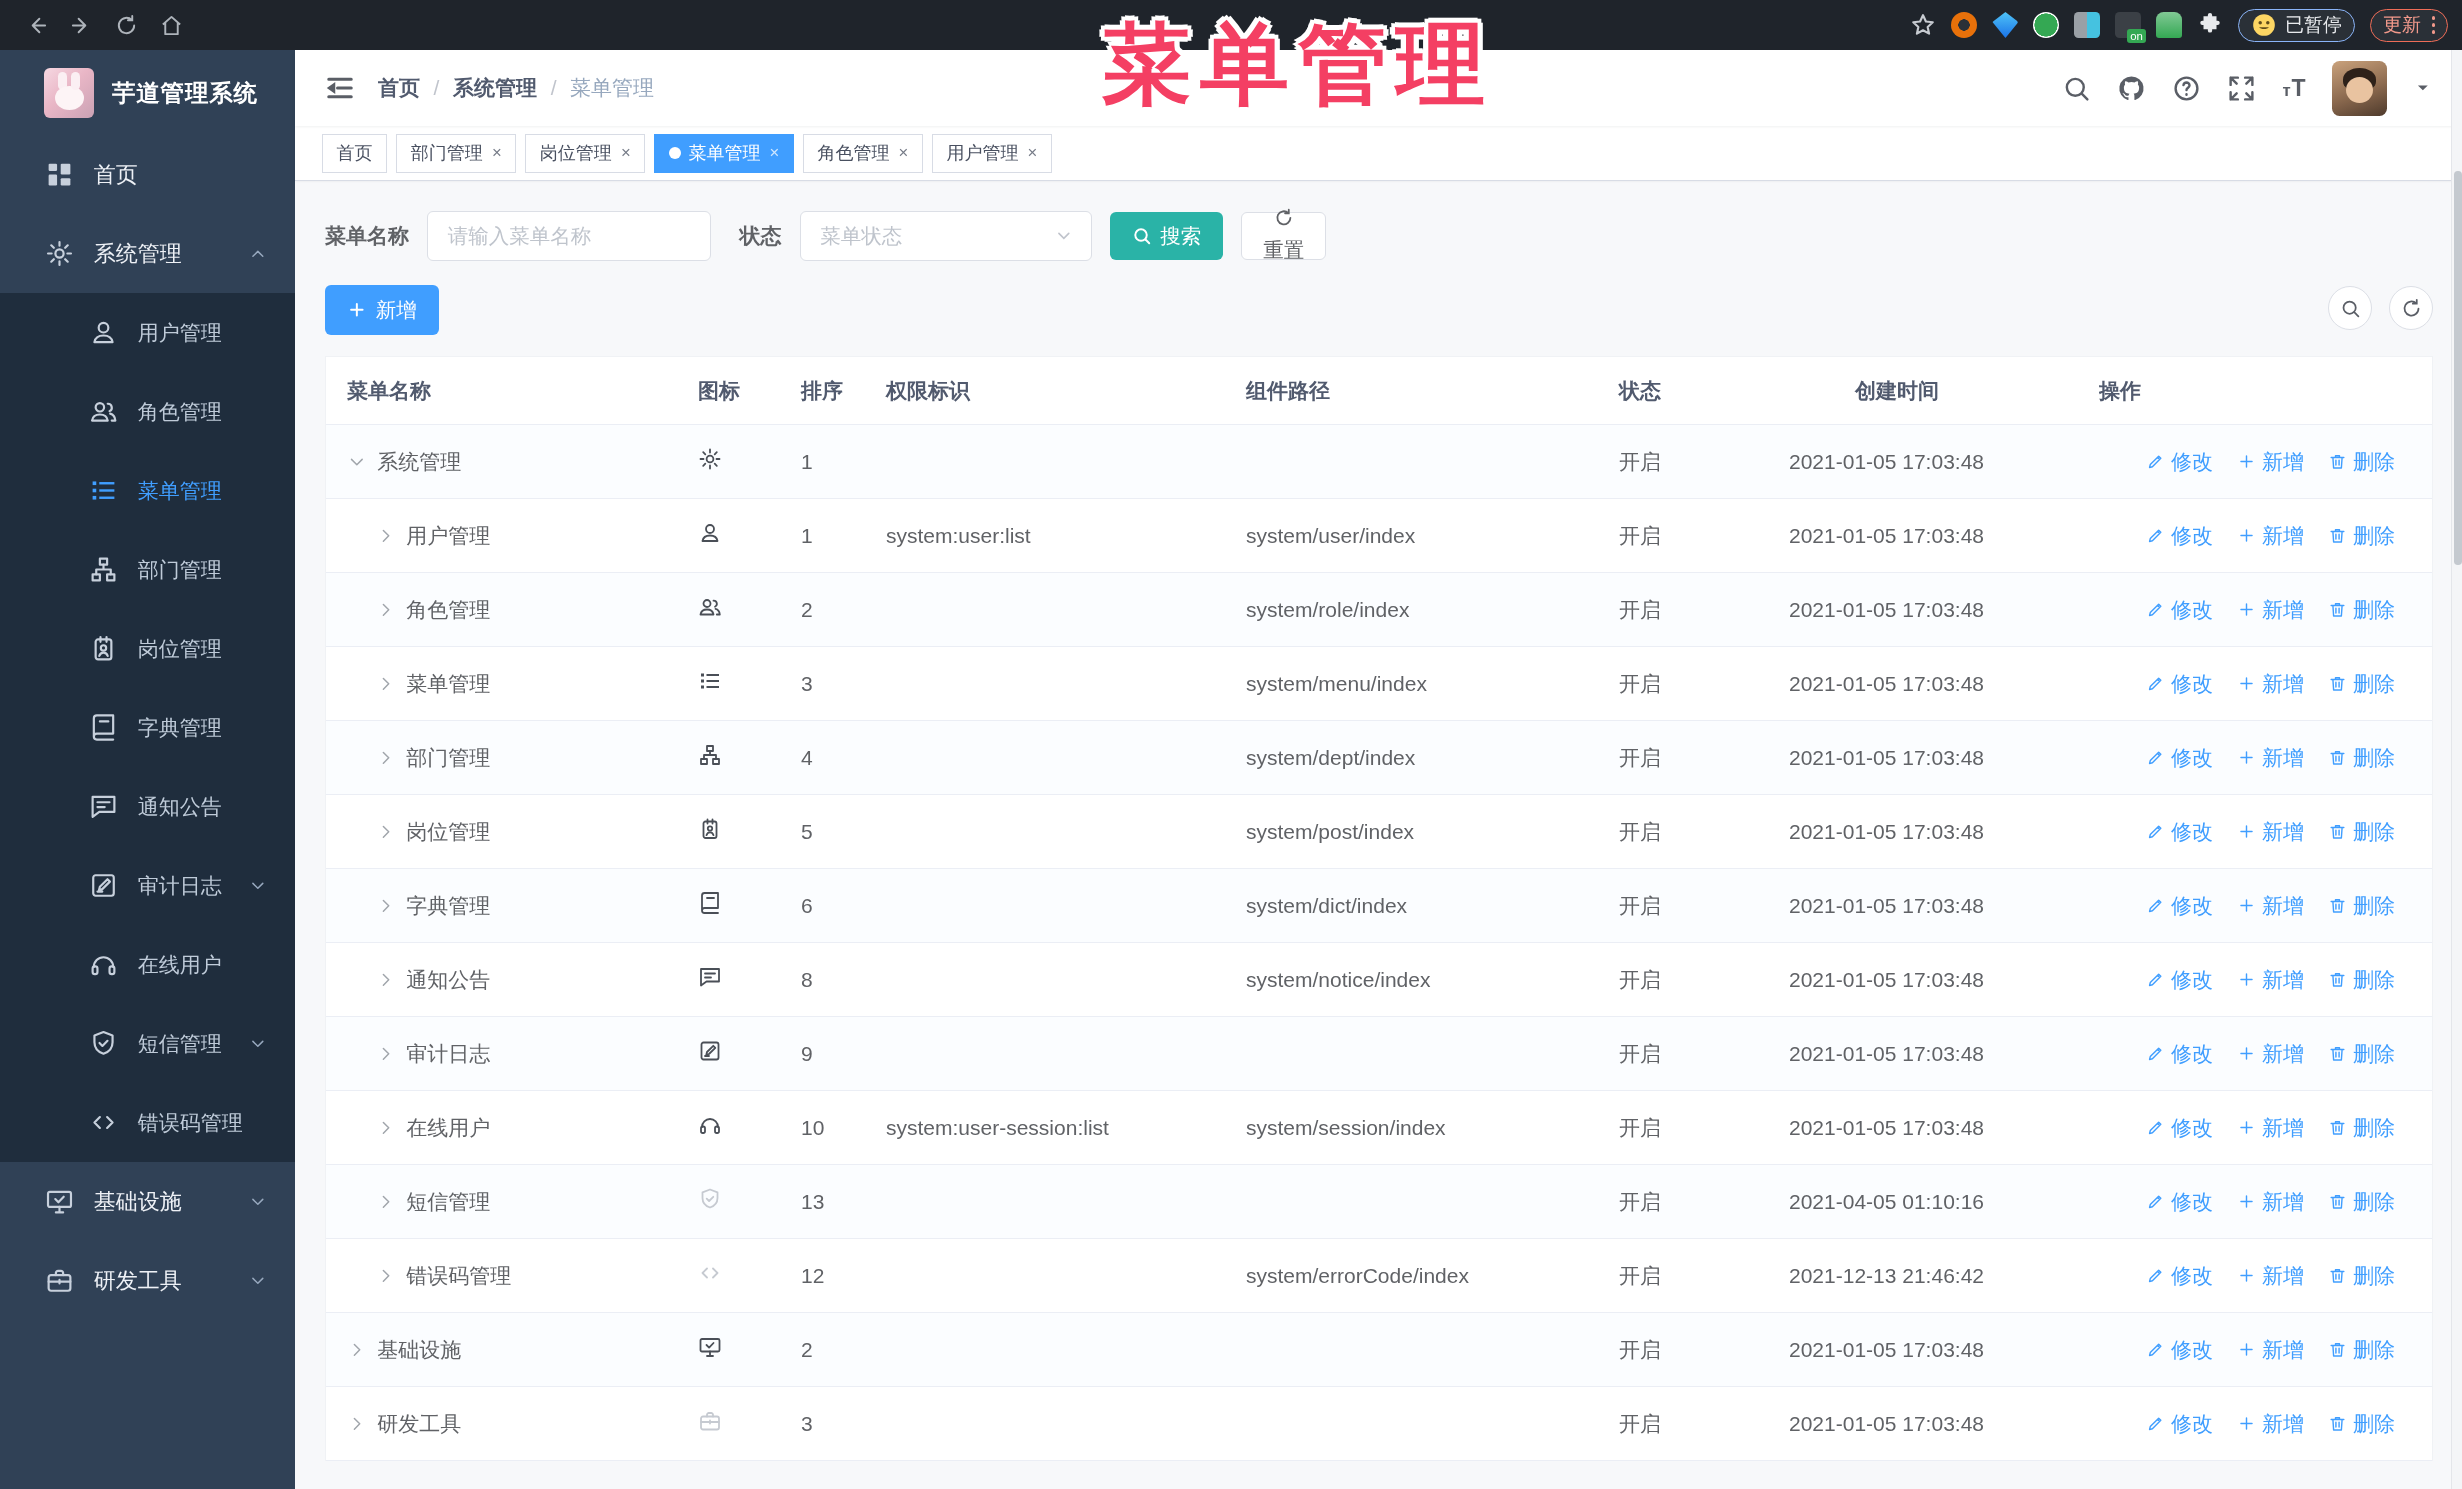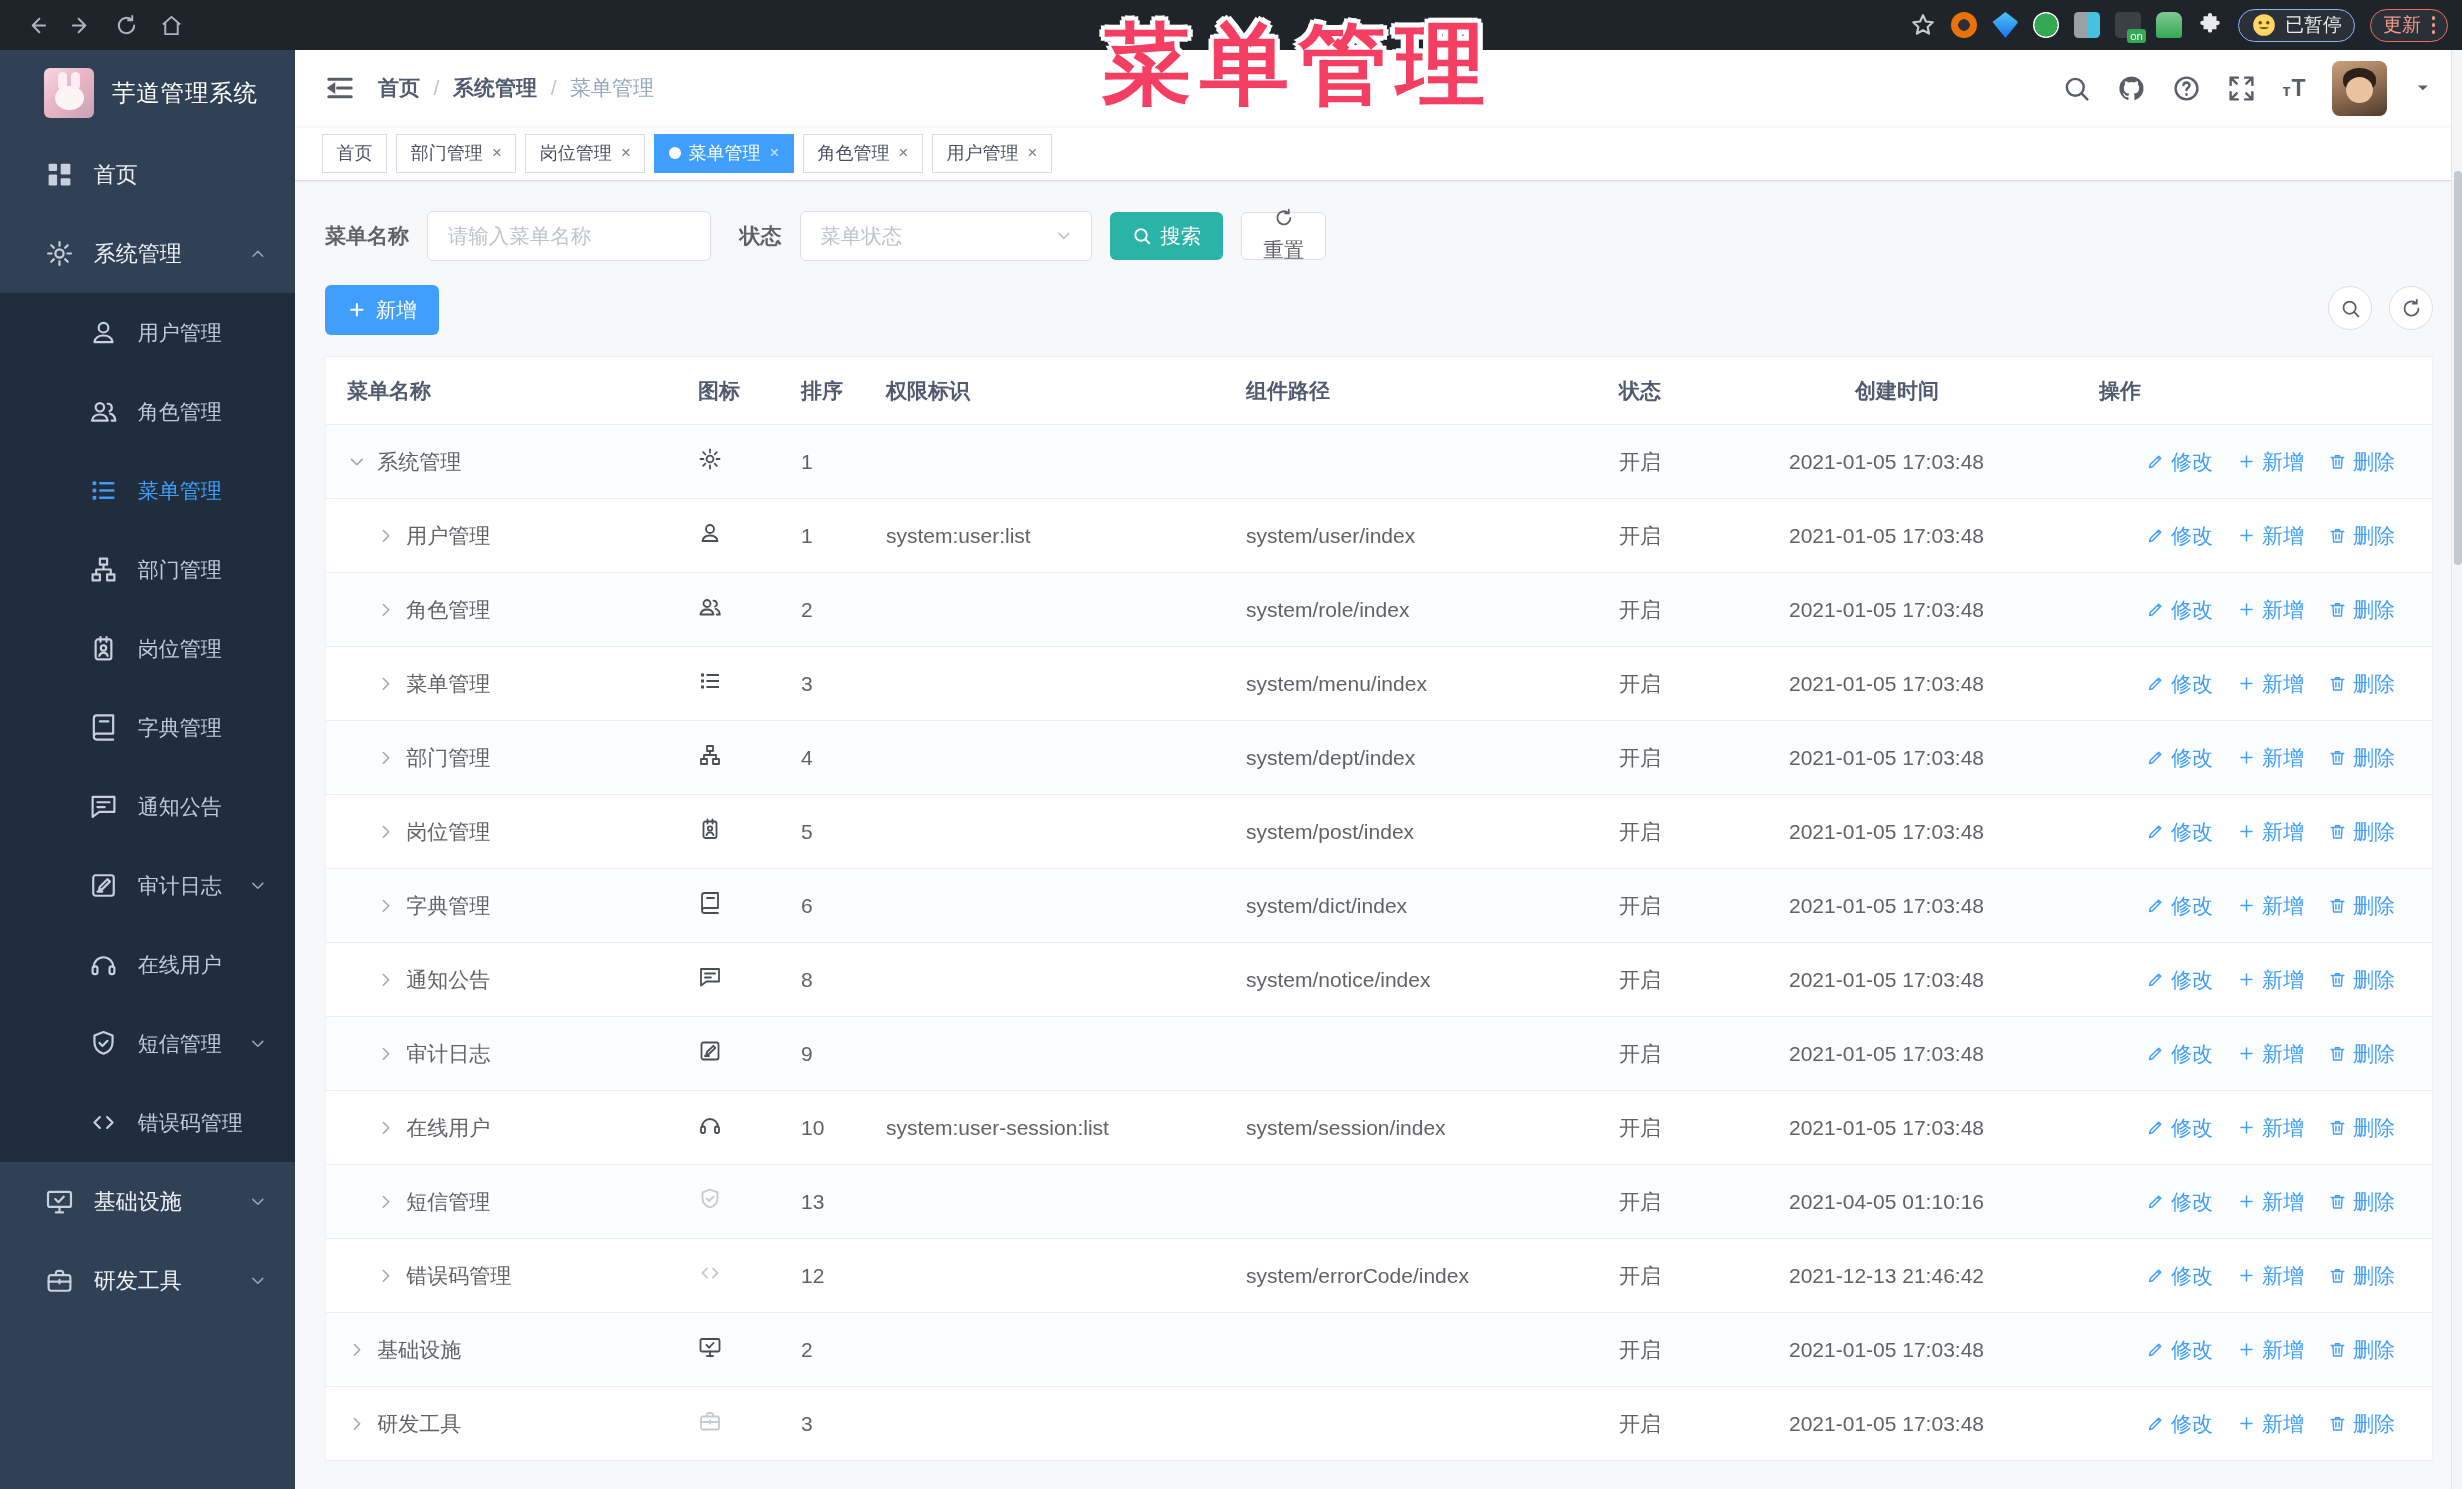--- a/index.html
+++ b/index.html
@@ -35,21 +35,21 @@
   .face{width:26px;height:26px;}
 
   
   .app{display:flex;height:1440px;}
   .sidebar{width:295px;background:var(--sidebar-bg);flex:none;display:flex;flex-direction:column;}
   .logo-row{height:85px;display:flex;align-items:center;padding-left:44px;gap:18px;}
   .logo-img{width:50px;height:50px;border-radius:6px;background:linear-gradient(135deg,#f6d8e2 0%,#e9b6c6 45%,#caa2b4 100%);position:relative;overflow:hidden;flex:none;}
   .logo-img:before,.logo-img:after{content:"";position:absolute;top:4.5px;width:9px;height:18px;border-radius:5.3px;background:#fbeff3;}
   .logo-img:before{left:13.6px;} .logo-img:after{left:27px;}
   .logo-img i{position:absolute;left:10.6px;top:18px;width:29px;height:24px;border-radius:50%;background:#fdf4f6;}
-  .logo-title{color:#fff;font-size:23.5px;font-weight:normal;letter-spacing:0.8px;}
+  .logo-title{color:#fff;font-size:23.5px;font-weight:bold;letter-spacing:0.8px;}
   .menu{flex:1;}
   .m-item{height:79px;display:flex;align-items:center;padding:0 27px 0 45px;font-size:22px;color:var(--side-top-text);cursor:pointer;}
   .m-item .micon{width:29px;height:29px;margin-right:19.7px;color:#c7d0dc;flex:none;}
   .m-item .arrow{margin-left:auto;width:19.7px;height:19.7px;color:#97a8be;}
   .submenu{background:var(--submenu-bg);}
   .submenu .m-item{padding-left:89px;color:var(--side-text);font-size:21px;}
   .m-item.active{color:var(--accent);}
   .m-item.active .micon{color:var(--accent);}
 
   .main{flex:1;display:flex;flex-direction:column;background:#f7f8fa;}

